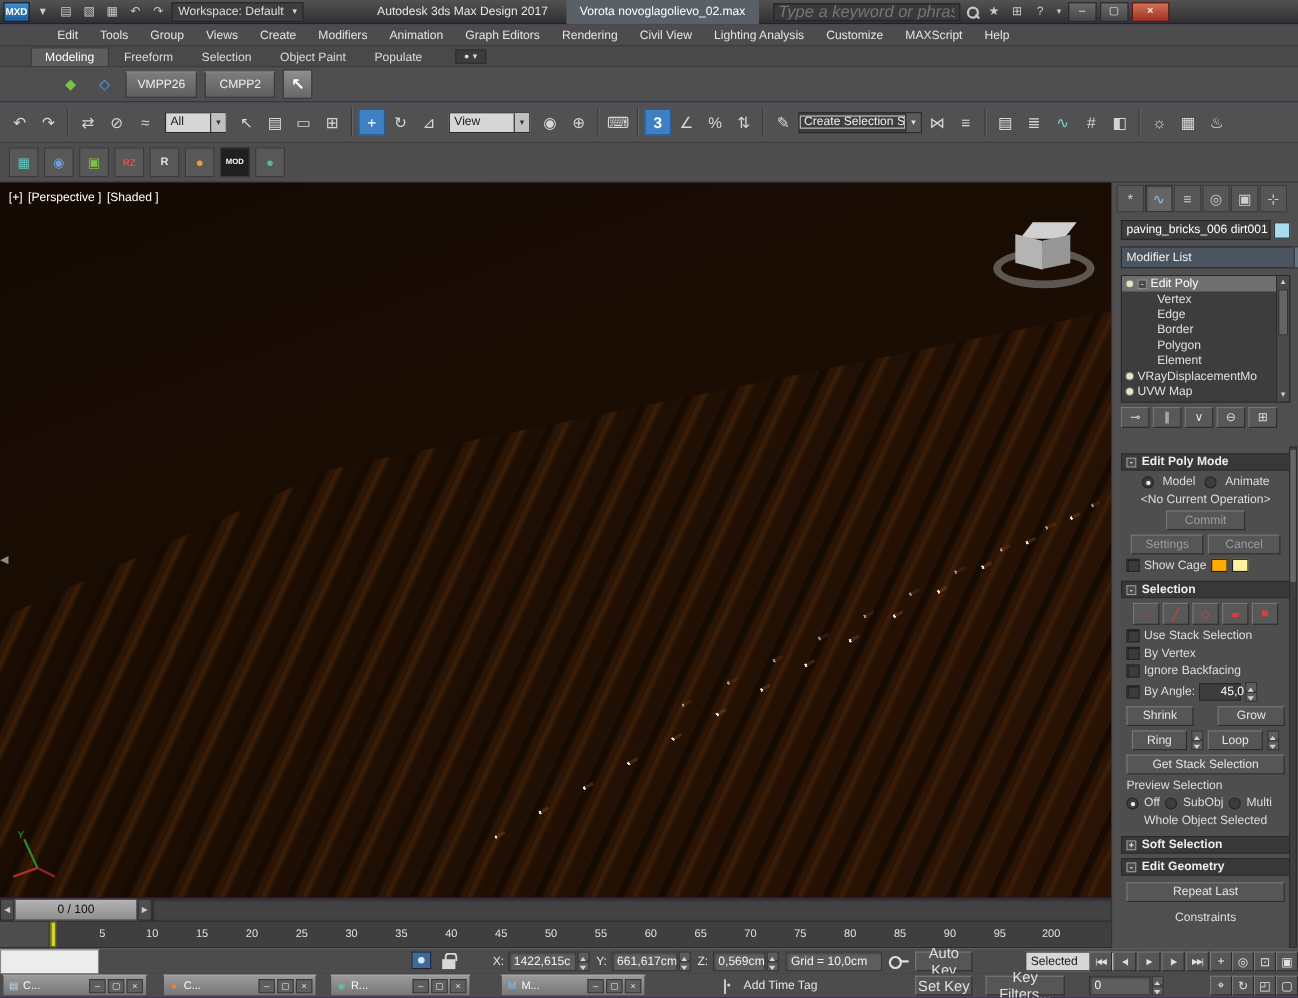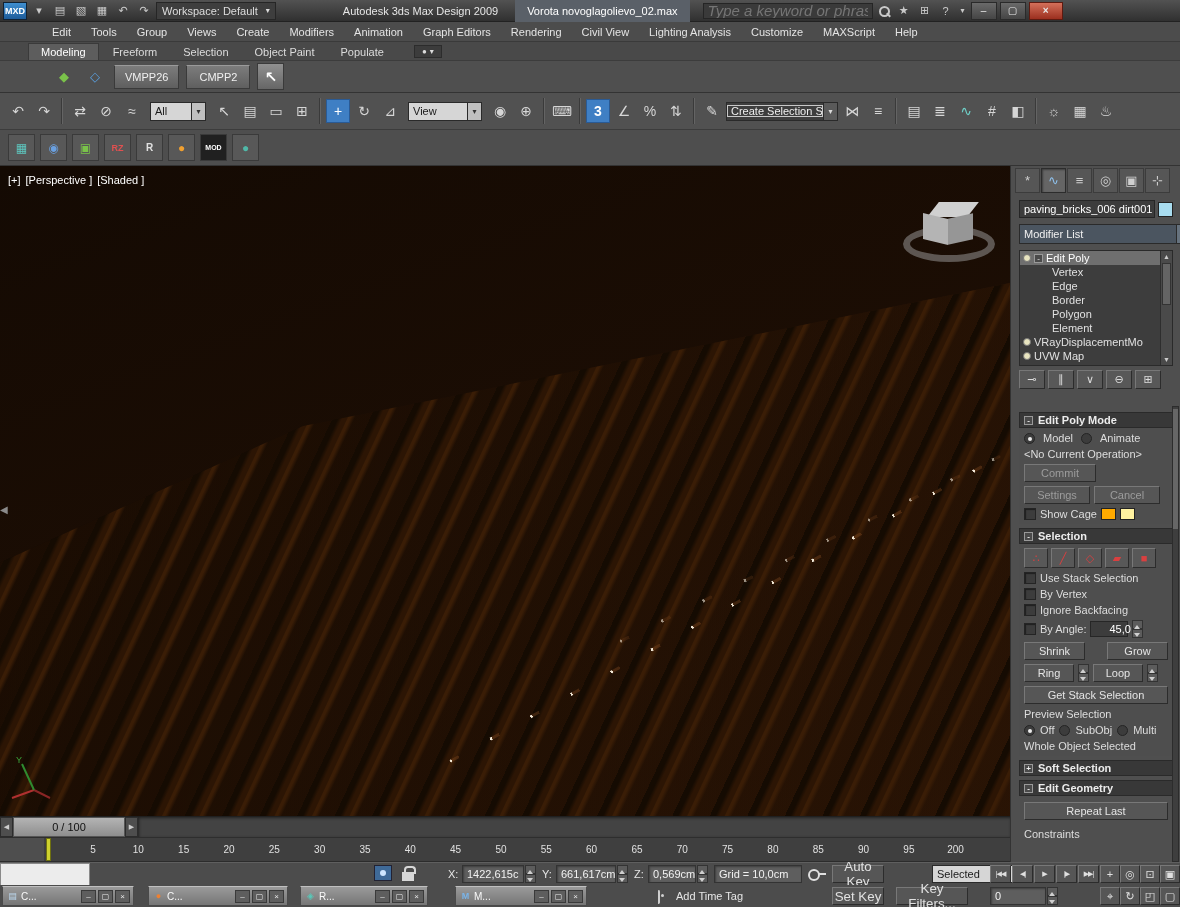--- a/index.html
+++ b/index.html
@@ -93,21 +93,21 @@
 .sscroll{position:absolute;right:0;top:0;width:12px;height:100%;background:#4a4a4a;border-left:1px solid #2e2e2e}
 .sscroll .thumb{position:absolute;left:1px;top:12px;width:9px;height:42px;background:#646464;border:1px solid #333}
 .sscroll .ar{position:absolute;left:0;width:11px;height:11px;font-size:7px;color:#ccc;text-align:center;line-height:11px}
 .sscroll .ar.dn{bottom:0}
 .stacktools{position:absolute;left:8px;top:204px;width:154px;height:20px;display:flex;gap:3px}
 .stbtn{width:26px;height:19px;background:#585858;border:1px solid;border-color:#777 #2c2c2c #2c2c2c #777;color:#ddd;font-size:11px;display:flex;align-items:center;justify-content:center}
 .rollouts{position:absolute;left:8px;top:246px;width:154px;height:450px;display:flex;flex-direction:column;gap:4px;overflow:hidden}
 .roll-h{height:16px;background:#383838;border:1px solid #2a2a2a;display:flex;align-items:center;gap:5px;padding:0 4px;font-weight:bold;color:#ececec;flex:none}
 .roll-c{background:#4e4e4e;padding:2px 0}
 .row{display:flex;align-items:center;padding:2px 5px;gap:4px}
-.row.center{justify-content:flex-start}
+.row.center{justify-content:center}
 .lab{white-space:nowrap}
 .btn{background:#565656;border:1px solid;border-color:#787878 #2c2c2c #2c2c2c #787878;color:#e4e4e4;font-size:11px;text-align:center;font-family:inherit;height:18px}
 .btn.dim{color:#9c9c9c}
 .w72{width:72px}.w66{width:66px}.w64{width:64px}.w50{width:50px}.wfull{width:100%}
 .cb{width:12px;height:12px;background:#3c3c3c;border:1px solid #242424;box-shadow:inset 1px 1px 1px rgba(0,0,0,.5);flex:none}
 .rad{width:11px;height:11px;border-radius:50%;background:#3c3c3c;border:1px solid #242424;flex:none;position:relative}
 .rad.on::after{content:"";position:absolute;left:3px;top:3px;width:4px;height:4px;border-radius:50%;background:#ececec}
 .sofield{width:34px;height:16px;background:#3c3c3c;border:1px solid #262626;color:#fff;display:flex;align-items:center;padding:0 18px}
 .spin{display:inline-flex;flex-direction:column;width:11px;height:18px;flex:none}
 .spin i{flex:1;background:#5c5c5c;border:1px solid #333;position:relative}
@@ -152,21 +152,21 @@
     <div class="qbtn">▾</div>
     <div class="qbtn">▤</div>
     <div class="qbtn">▧</div>
     <div class="qbtn">▦</div>
     <div class="qbtn">↶</div>
     <div class="qbtn">↷</div>
     <div class="wsddl">
       <span>Workspace: Default</span>
       <span style="font-size:8px">▾</span>
     </div>
-    <span class="tb-title">Autodesk 3ds Max Design 2009</span>
+    <span class="tb-title">Autodesk 3ds Max Design 2017</span>
     <span class="tb-doc">Vorota novoglagolievo_02.max</span>
     <input class="search" placeholder="Type a keyword or phrase" style="">
     <span class="mag"></span>
     <div class="qbtn">★</div>
     <div class="qbtn">⊞</div>
     <div class="qbtn">?</div>
     <div class="qbtn" style="width:10px;font-size:8px">▾</div>
     <div class="winbtn">–</div>
     <div class="winbtn">▢</div>
     <div class="winbtn close">×</div>

